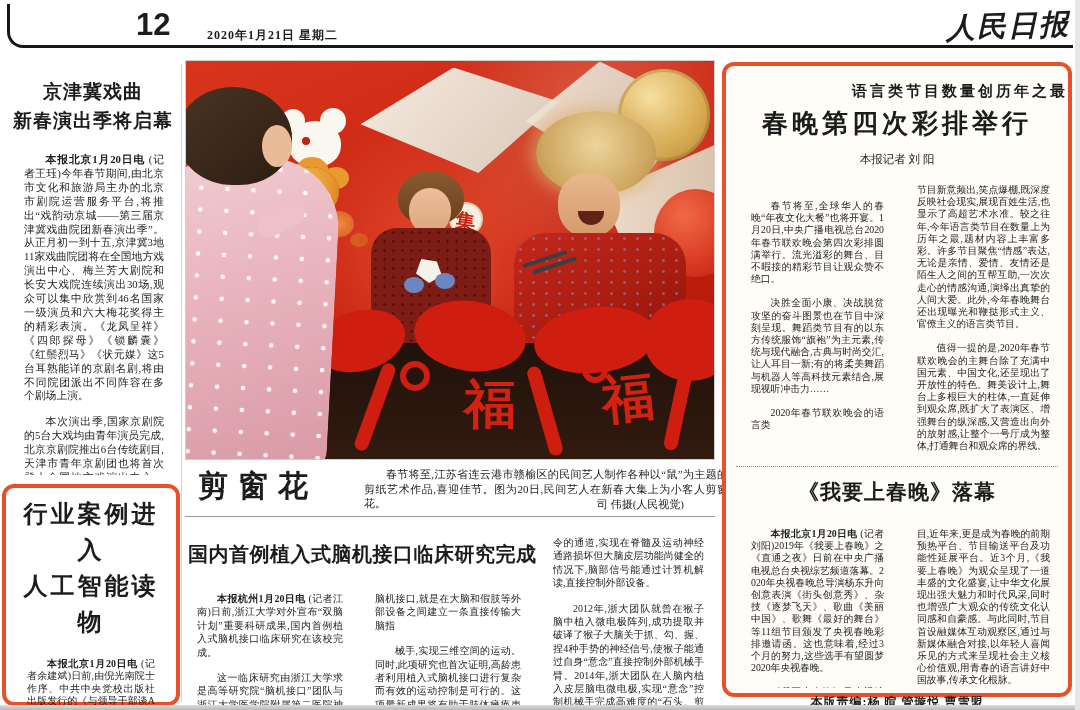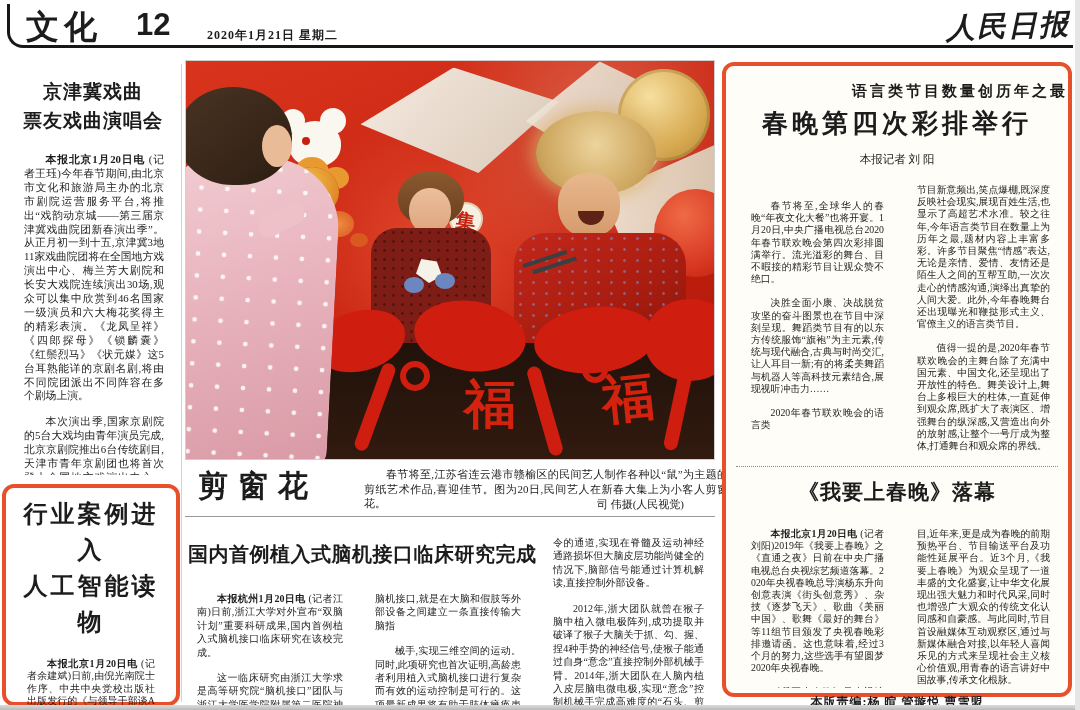--- a/index.html
+++ b/index.html
@@ -157,29 +157,28 @@
   .cw-c2{left:179px;top:450px;width:157px;height:172px;}
 
   .footer-credit{left:722px;top:694px;width:350px;text-align:center;font-size:12px;font-weight:700;letter-spacing:1px;}
 </style>
 </head>
 <body>
 
 <div id="page" data-name="newspaper-page">
 
   <div class="abs hdr-rule" data-name="header-rule"></div>
-  <div class="abs hdr-section" data-name="section-title">文化</div>
   <div class="abs hdr-pagenum sans" data-name="page-number">12</div>
   <div class="abs hdr-date" data-name="issue-date">2020年1月21日 星期二</div>
   <div class="abs hdr-masthead" data-name="masthead-logo">人民日报</div>
 
   <div class="abs vrule" data-name="column-divider"></div>
 
   <div class="abs la-title pre" data-name="left-article-title">京津冀戏曲
-票友戏曲演唱会</div>
+新春演出季将启幕</div>
   <div class="abs la-body paras jt" data-name="left-article-body">
       <p><b>本报北京1月20日电 </b>(记者王珏)今年春节期间,由北京市文化和旅游局主办的北京市剧院运营服务平台,将推出“戏韵动京城——第三届京津冀戏曲院团新春演出季”。从正月初一到十五,京津冀3地11家戏曲院团将在全国地方戏演出中心、梅兰芳大剧院和长安大戏院连续演出30场,观众可以集中欣赏到46名国家一级演员和六大梅花奖得主的精彩表演。《龙凤呈祥》《四郎探母》《锁麟囊》《红鬃烈马》《状元媒》这5台耳熟能详的京剧名剧,将由不同院团派出不同阵容在多个剧场上演。</p>
       <p>本次演出季,国家京剧院的5台大戏均由青年演员完成,北京京剧院推出6台传统剧目,天津市青年京剧团也将首次登上全国地方戏演出中心。不仅如此,元宵节当天,全国地方戏曲演出中心将举行“正月十五闹元宵”票友戏曲演唱会。第三届京津冀戏曲院团新春演出季还将推出“平台与梅大”“平台与长安”“平台与全国地方戏演出中心”系列主题展览,展示艺术为民的丰硕成果。</p>
     </div>
 
   <div class="abs ai-box" data-name="ai-article-box">
     <div class="ai-title pre" data-name="ai-article-title">行业案例进入
 人工智能读物</div>
     <div class="ai-body paras jt" data-name="ai-article-body">
         <p><b>本报北京1月20日电 </b>(记者余建斌)日前,由倪光南院士作序、中共中央党校出版社出版发行的《与领导干部谈AI——人工智能推动第四次工业革命》一书在京发布。据该书主编、深兰科技创始人陈海波介绍,包括深兰科技在内的许多人工智能企业在发展过程中,形成了大量实践经验和理论观点。该书在论述人工智能理论问题的同时,提供了内容翔实、图文并茂的案例库,介绍了人工智能技术赋能不同行业的成果,可作为干部群众学习和了解人工智能的读物。</p>

